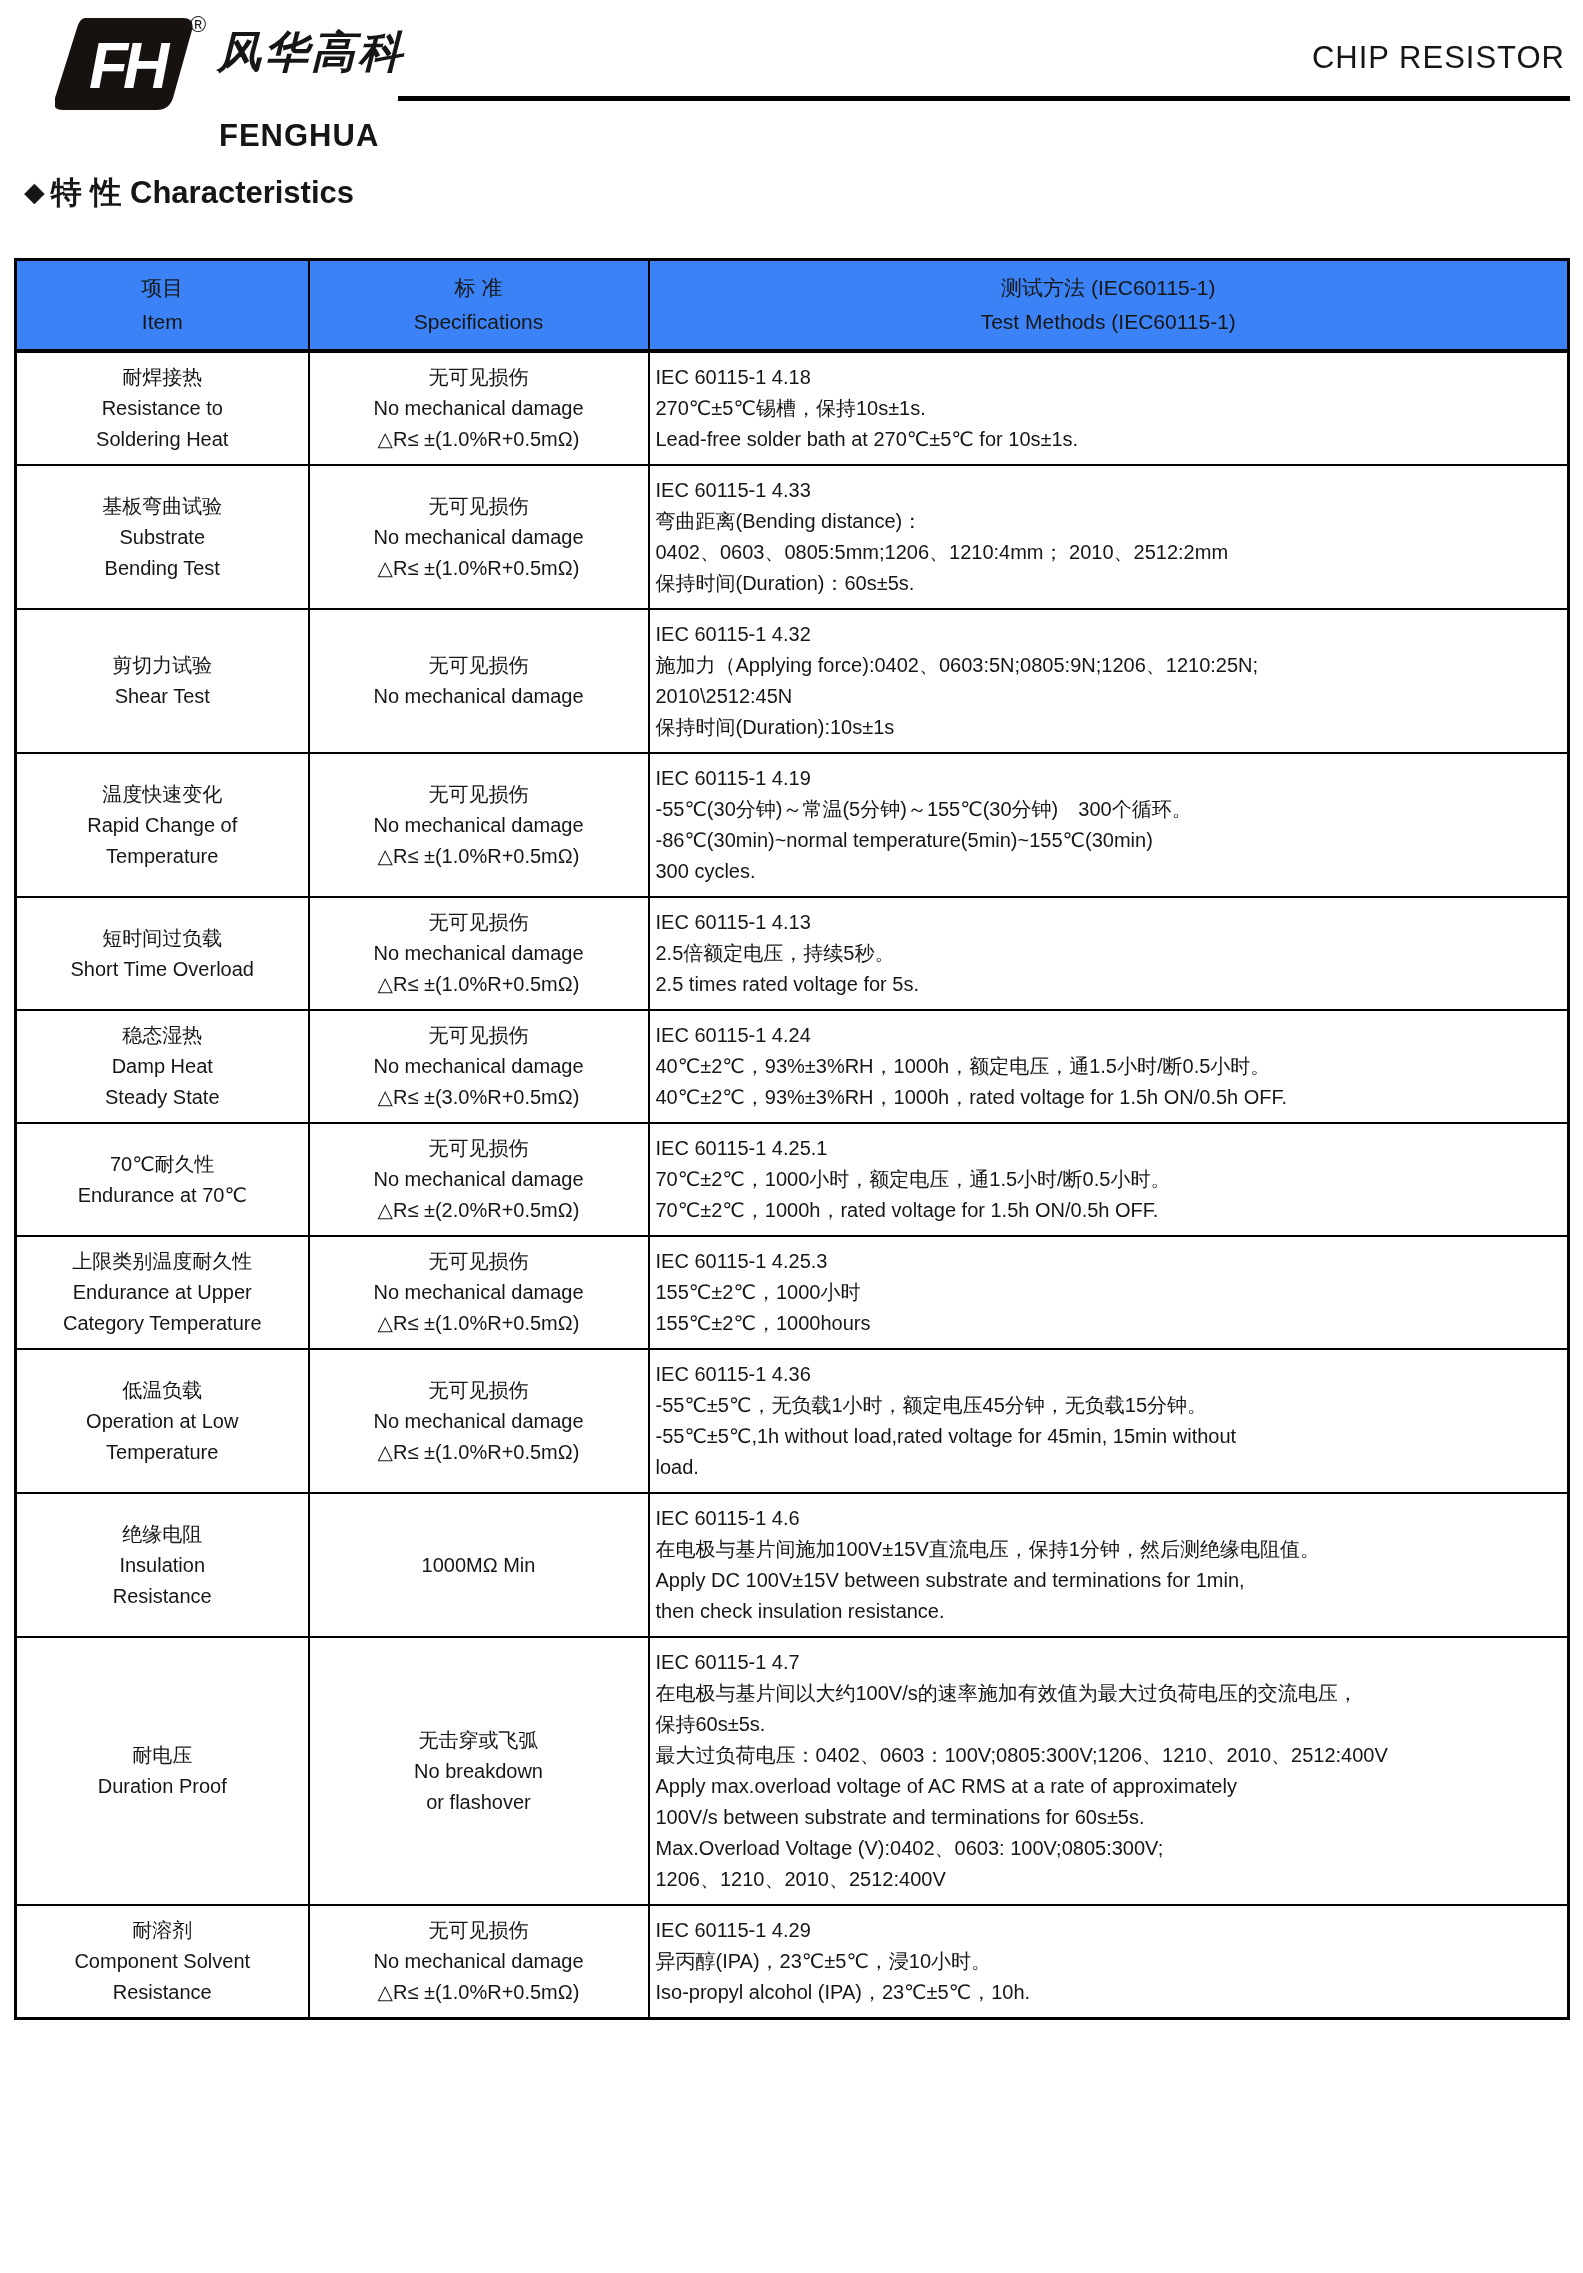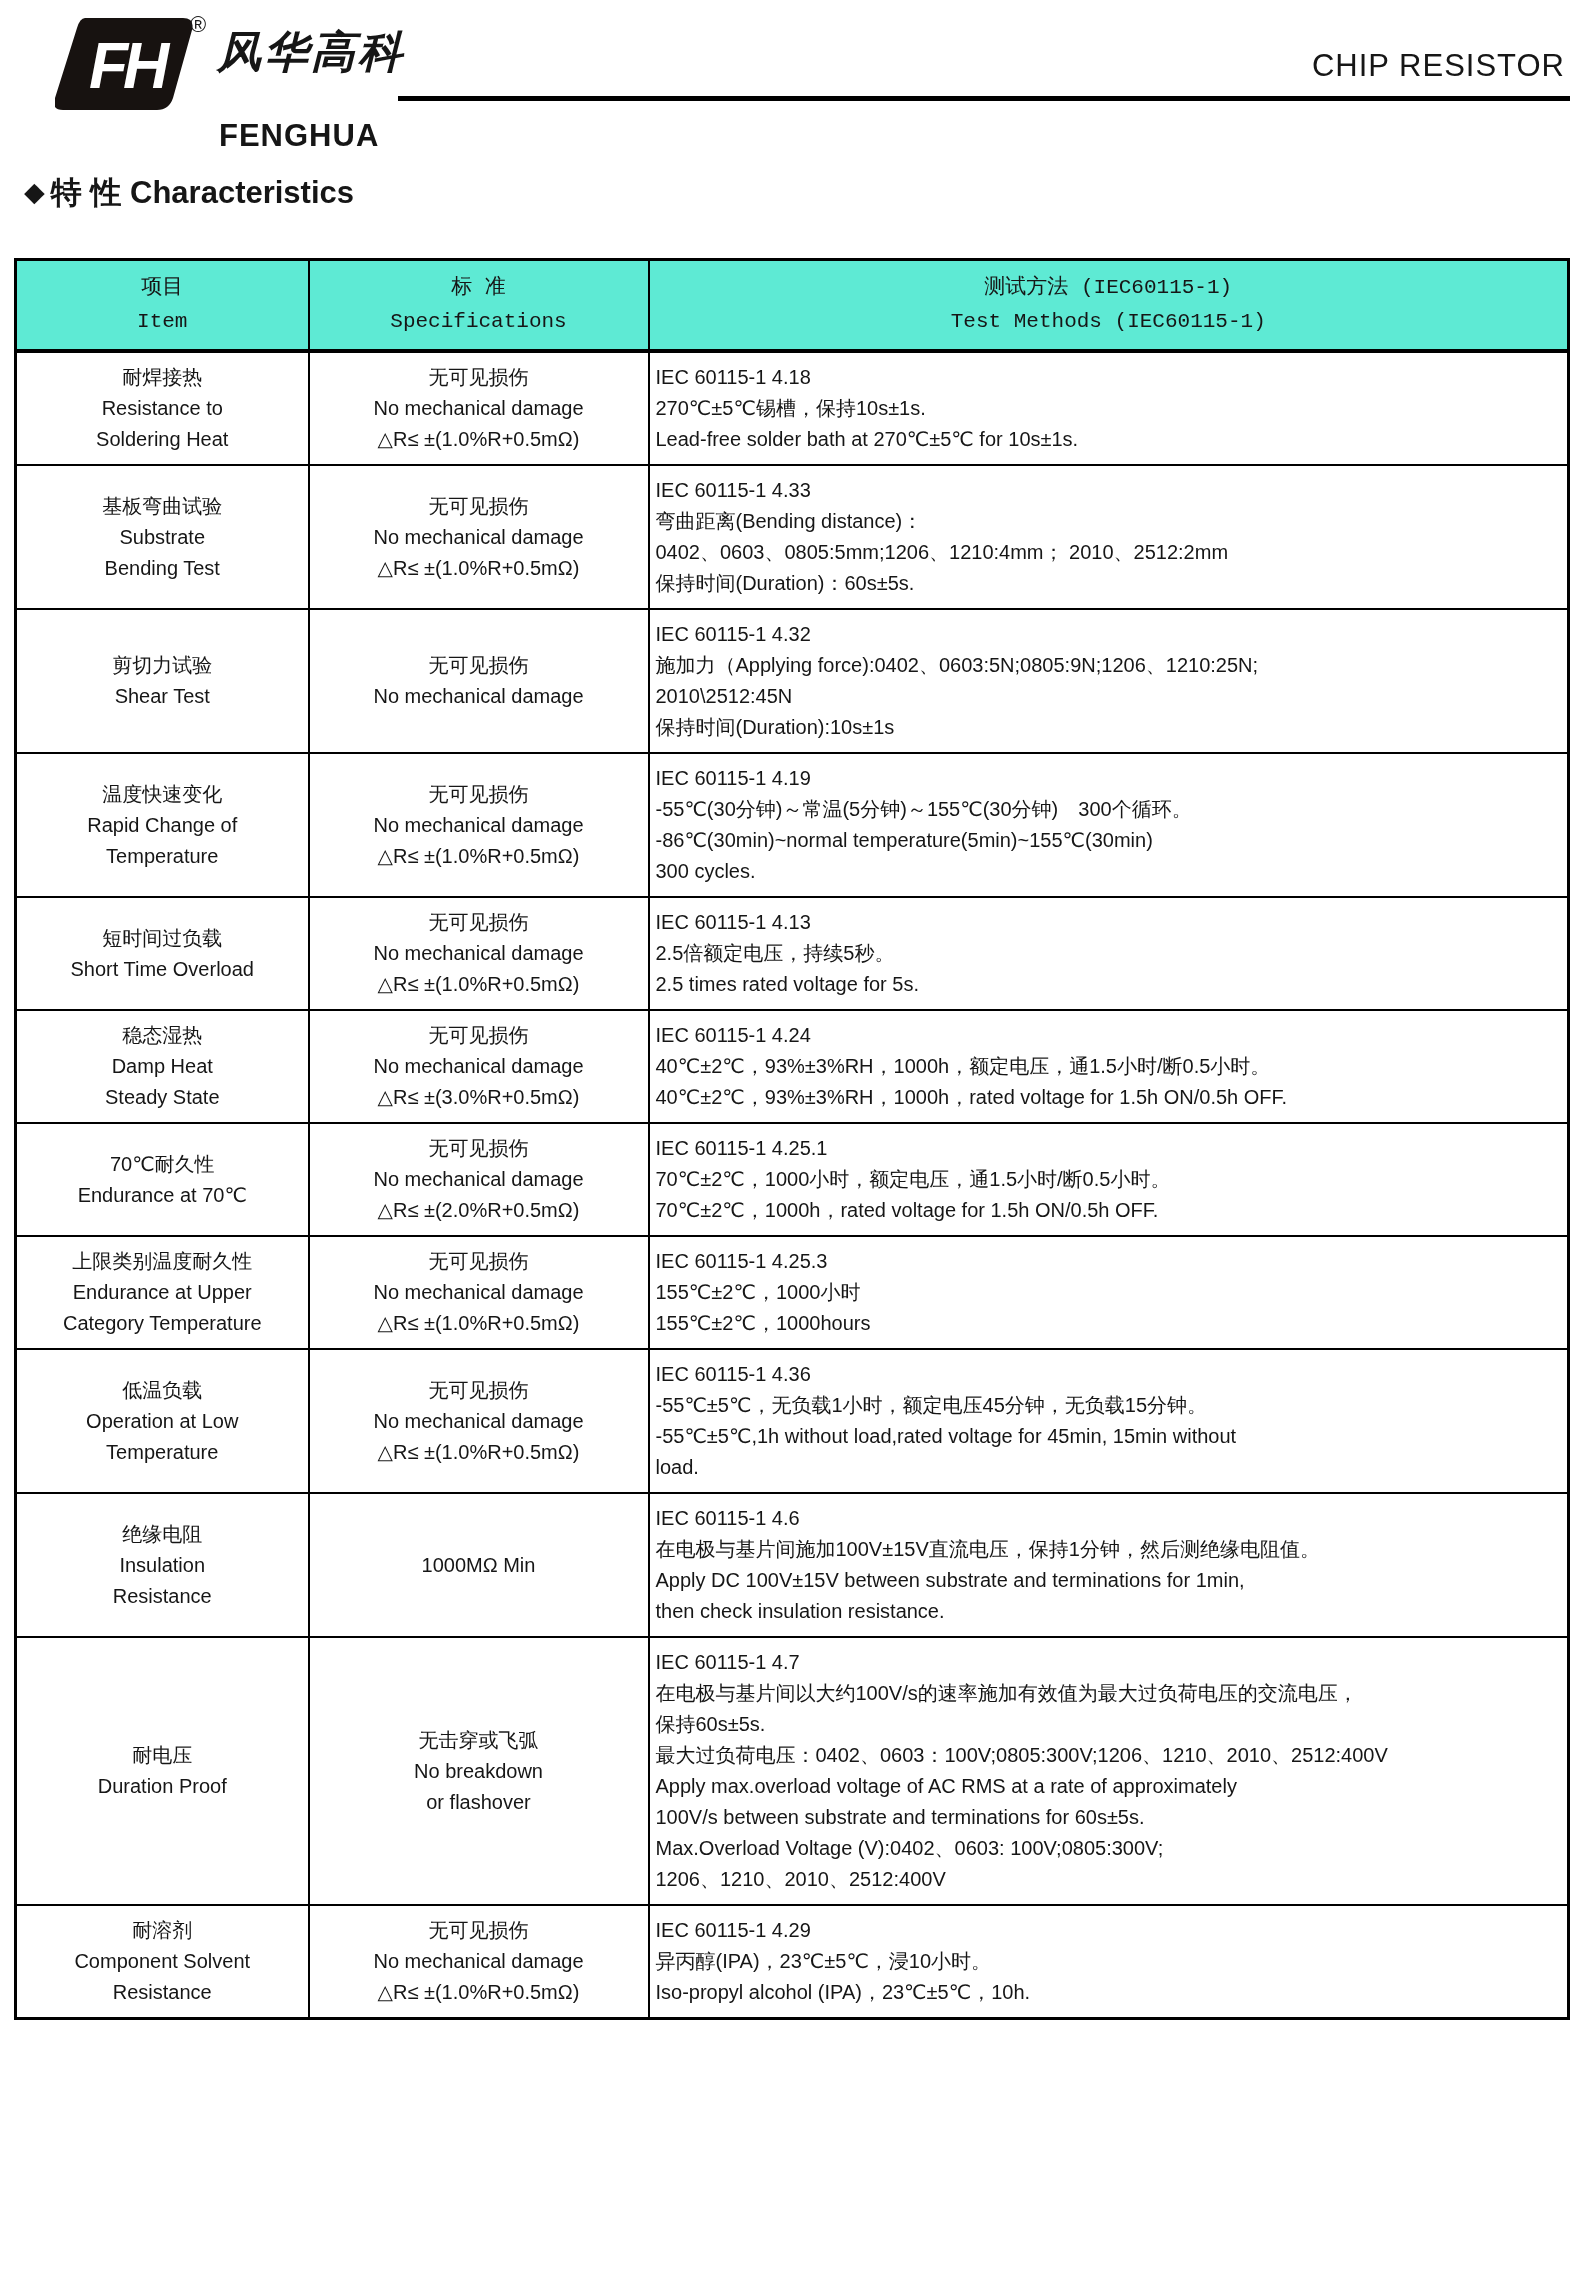--- a/index.html
+++ b/index.html
@@ -9,36 +9,36 @@
     font-family:"Liberation Sans","DejaVu Sans",sans-serif;
     color:#161616;
     overflow:hidden;
   }
   
   .logo-wrap{position:absolute;left:55px;top:12px;width:350px;height:100px;}
   .logo-icon{position:absolute;left:0;top:6px;}
   .logo-reg{position:absolute;left:135px;top:0;font-size:22px;color:#1a1a1a;}
   .logo-cn{position:absolute;left:162px;top:11px;font-size:44px;font-weight:700;letter-spacing:3px;white-space:nowrap;font-style:italic;}
   .logo-en{position:absolute;left:164px;top:58px;font-size:31px;font-weight:700;letter-spacing:1px;white-space:nowrap;margin-top:48px;}
-  .product-title{position:absolute;right:18px;top:48px;font-size:31px;font-weight:500;letter-spacing:1px;white-space:nowrap;}
+  .product-title{position:absolute;right:18px;top:40px;font-size:31px;font-weight:500;letter-spacing:1px;white-space:nowrap;}
   .header-rule{position:absolute;left:398px;top:96px;width:1172px;height:5px;background:#000;}
   
   .section-title{position:absolute;left:24px;top:172px;font-size:31px;font-weight:600;white-space:nowrap;}
   .section-title .bullet{font-size:27px;margin-right:6px;vertical-align:2px;}
   .section-title .en{font-weight:600;text-align:right;}
   
   table.char-table{
     position:absolute;left:14px;top:258px;width:1556px;
     border-collapse:collapse;table-layout:fixed;
     border:3px solid #000;
   }
   .char-table th,.char-table td{border:2px solid #000;}
   .char-table thead th{
-    background:#5eead4;height:80px;font-weight:400;
-    border-bottom:4px solid #000;padding:4px 2px;font-family:Liberation Mono, monospace;
+    background:#3b82f6;height:80px;font-weight:400;
+    border-bottom:4px solid #000;padding:4px 2px;
   }
   .th-line{font-size:21px;line-height:34px;text-align:center;}
   .char-table td{font-size:20px;padding:9px 6px;vertical-align:middle;}
   .cell-item,.cell-spec{text-align:center;}
   .cell-method{text-align:left;padding-left:13px;padding-right:8px;}
   .line{line-height:31px;white-space:nowrap;}
   .cell-method .line{white-space:normal;}
   tbody tr{page-break-inside:avoid;}
 </style>
 </head>

